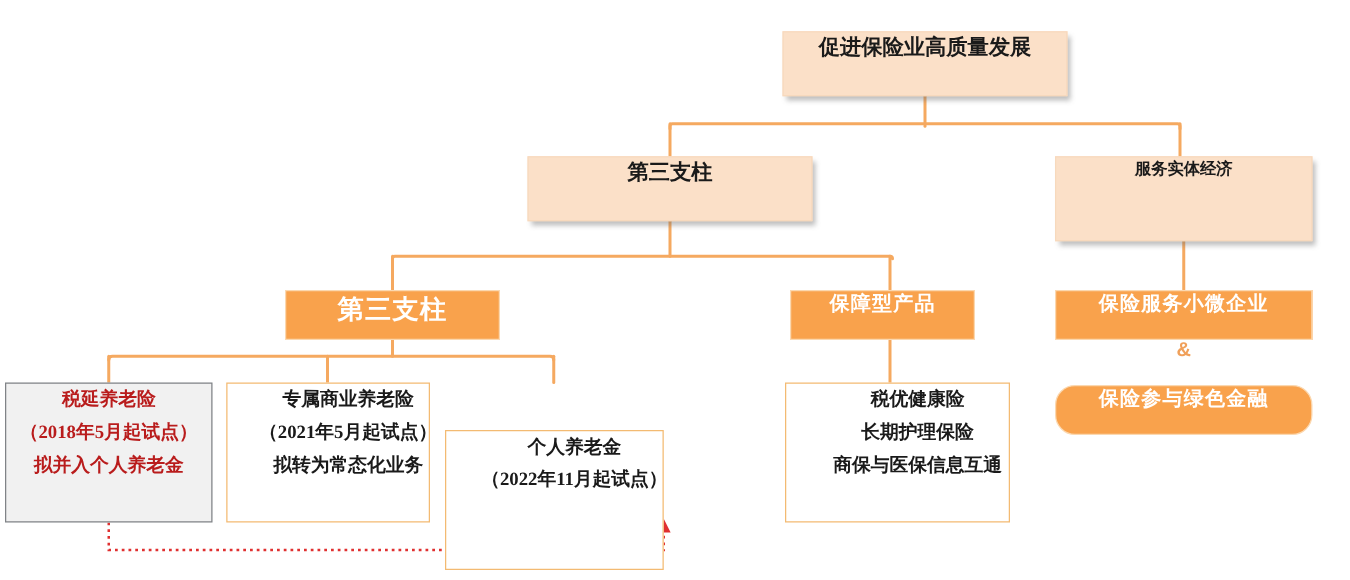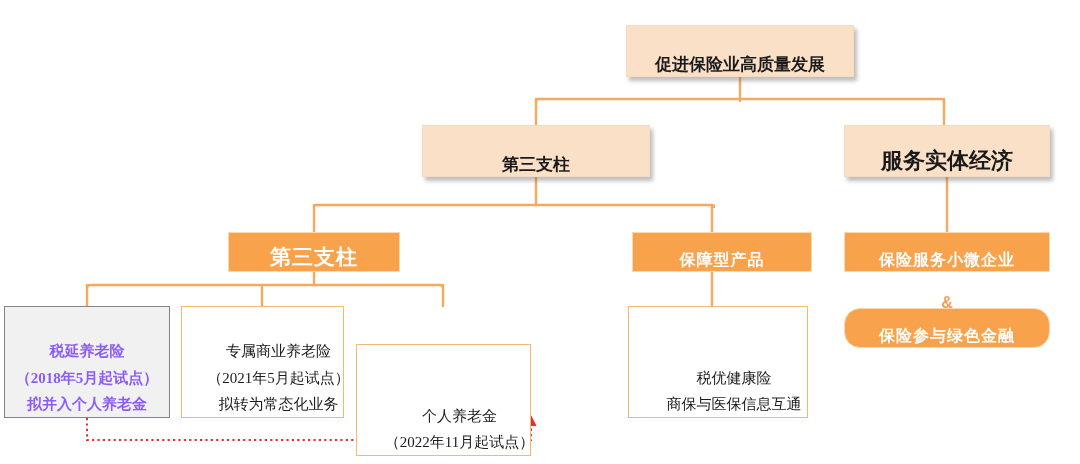--- a/index.html
+++ b/index.html
@@ -20,21 +20,21 @@
     position: absolute; left: 0; top: 0;
     width: 1080px; height: 464px;
     pointer-events: none;
   }
   .node {
     position: absolute;
     box-sizing: border-box;
     display: flex;
     flex-direction: column;
     align-items: center;
-    justify-content: flex-end;
+    justify-content: flex-start;
     text-align: center;
   }
   
   .pale {
     background: #fbe0c8;
     border: 1px solid #f7d9bd;
     box-shadow: 3px 4px 4px rgba(110,110,110,0.45);
     color: #1a1a1a;
     font-weight: bold;
   }
@@ -45,41 +45,41 @@
     color: #ffffff;
     font-weight: bold;
     letter-spacing: 1px;
   }
   
   .leaf {
     background: #ffffff;
     border: 1.6px solid #f3ba72;
     color: #1a1a1a;
     font-family: "Liberation Serif", "DejaVu Serif", serif;
-    font-weight: normal;
+    font-weight: bold;
     padding-left: 32px;
   }
   
   .leaf-grey {
     background: #f1f1f1;
     border: 1.6px solid #808387;
-    color: #8b5cf6;
+    color: #b91c1c;
     font-family: "Liberation Serif", "DejaVu Serif", serif;
     font-weight: bold;
   }
   .leaf .line, .leaf-grey .line, .plain .line {
     line-height: 1.75;
     white-space: nowrap;
   }
 
   #n-root   { left: 626px; top: 25px;  width: 228px; height: 52px;  font-size: 17px; }
   #n-l2a    { left: 422px; top: 125px; width: 228px; height: 52px;  font-size: 17px; }
-  #n-l2b    { left: 844px; top: 125px; width: 206px; height: 52px;  font-size: 22px; font-family: Liberation Serif, serif; }
+  #n-l2b    { left: 844px; top: 125px; width: 206px; height: 68px;  font-size: 13px; font-family: Liberation Serif, serif; }
   #n-l3a    { left: 228px; top: 232px; width: 172px; height: 40px;  font-size: 21px; }
-  #n-l3b    { left: 632px; top: 232px; width: 180px; height: 40px;  font-size: 16px; }
+  #n-l3b    { left: 632px; top: 232px; width: 148px; height: 40px;  font-size: 16px; }
   #n-r1     { left: 844px; top: 232px; width: 206px; height: 40px;  font-size: 16px; }
   #n-amp    { left: 844px; top: 272px; width: 206px; height: 40px;  font-size: 16px;
               color:#f0a05a; font-weight: bold; }
   #n-r2     { left: 844px; top: 308px; width: 206px; height: 40px;  font-size: 16px; border-radius: 16px; }
   #n-leaf1  { left: 4px;   top: 306px; width: 166px; height: 112px; font-size: 15px; }
   #n-leaf2  { left: 181px; top: 306px; width: 163px; height: 112px; font-size: 15px; }
   #n-leaf3  { left: 356px; top: 306px; width: 175px; height: 112px; font-size: 15px; margin-top: 38px; }
   #n-leaf4  { left: 628px; top: 306px; width: 180px; height: 112px; font-size: 15px; }
 </style>
 </head>
@@ -161,16 +161,17 @@
     <span class="line">拟转为常态化业务</span>
   </div>
 
   <div class="node leaf" id="n-leaf3">
     <span class="line">个人养老金</span>
     <span class="line">（2022年11月起试点）</span>
   </div>
 
   <div class="node leaf" id="n-leaf4">
     <span class="line">税优健康险</span>
+    <span class="line">长期护理保险</span>
     <span class="line">商保与医保信息互通</span>
   </div>
 
 </div>
 
 </body></html>

